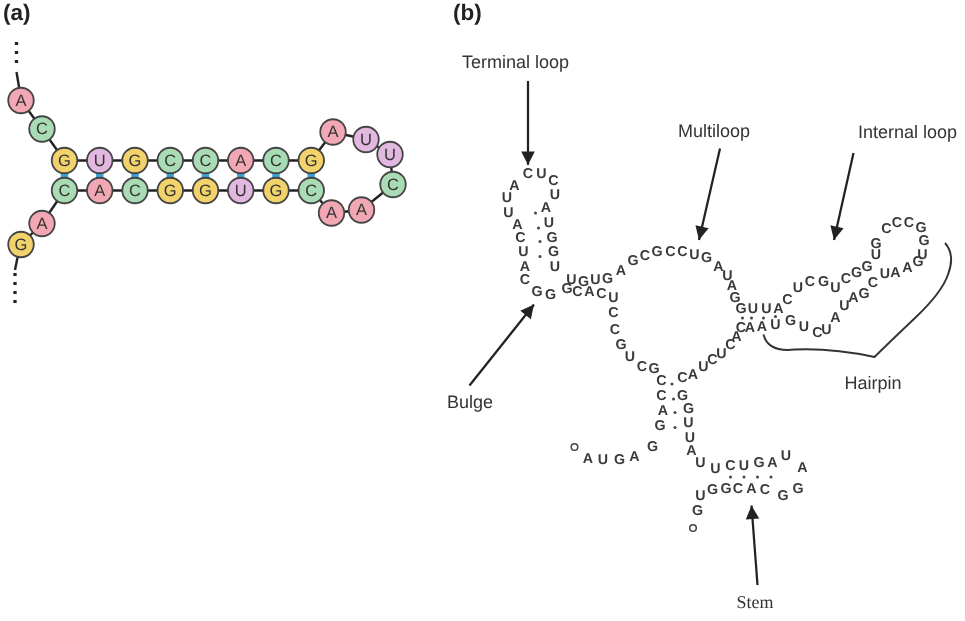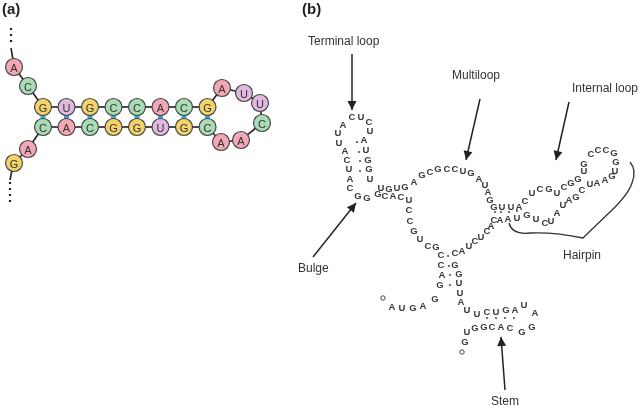--- a/index.html
+++ b/index.html
@@ -317,17 +317,17 @@
       <polygon points="356,203 346.87339831360663,207.23735078296832 353.91391961453866,212.84369181889568" fill="#222"></polygon>
     </g>
     <g>
       <line x1="505" y1="390" x2="501" y2="337" stroke="#222" stroke-width="1.5"></line>
       <polygon points="501,337 497.1900804830465,346.31313659699765 506.16455756742596,345.63581757176144" fill="#222"></polygon>
     </g>
     <path d="M509,223 Q512,235 530,233 Q555,232 583,238 Q590,231 610,212 Q628,195 632,183 Q637,170 630,162" fill="none" stroke="#333" stroke-width="1.3"></path>
   </svg>
 
 <div class="callout" style="left:308px; top:34px;">Terminal loop</div>
-<div class="callout" style="left:452px; top:68px;text-align:right;">Multiloop</div>
+<div class="callout" style="left:452px; top:80px;text-align:right;">Multiloop</div>
 <div class="callout" style="left:572px; top:81px;">Internal loop</div>
 <div class="callout" style="left:563px; top:248px;">Hairpin</div>
 <div class="callout" style="left:298px; top:261px;">Bulge</div>
-<div class="callout" style="left:491px; top:394px;">Stem</div>
+<div class="callout" style="left:491px; top:394px;font-family:Liberation Serif, serif;">Stem</div>
 
 </body></html>

